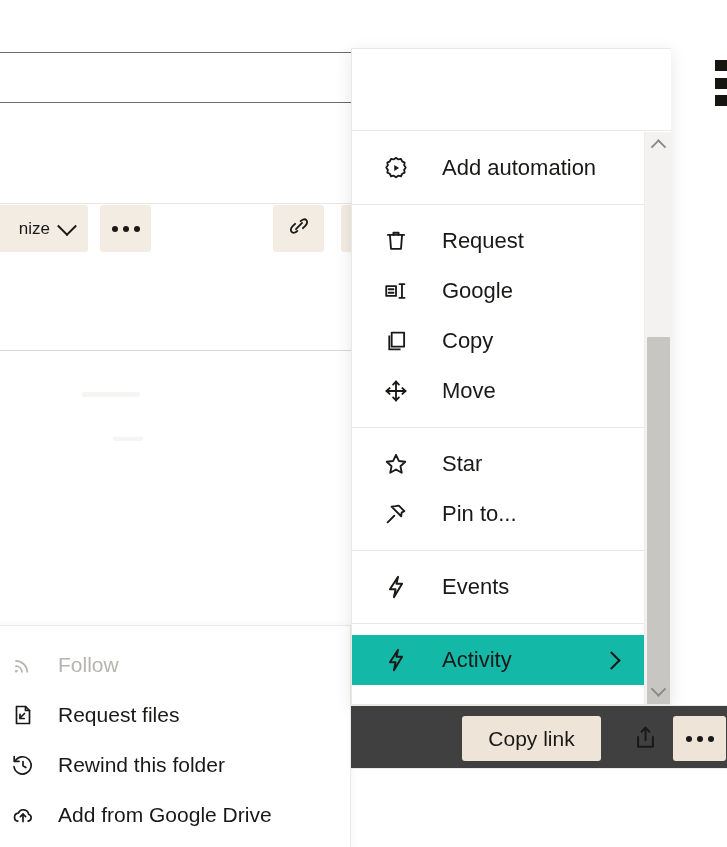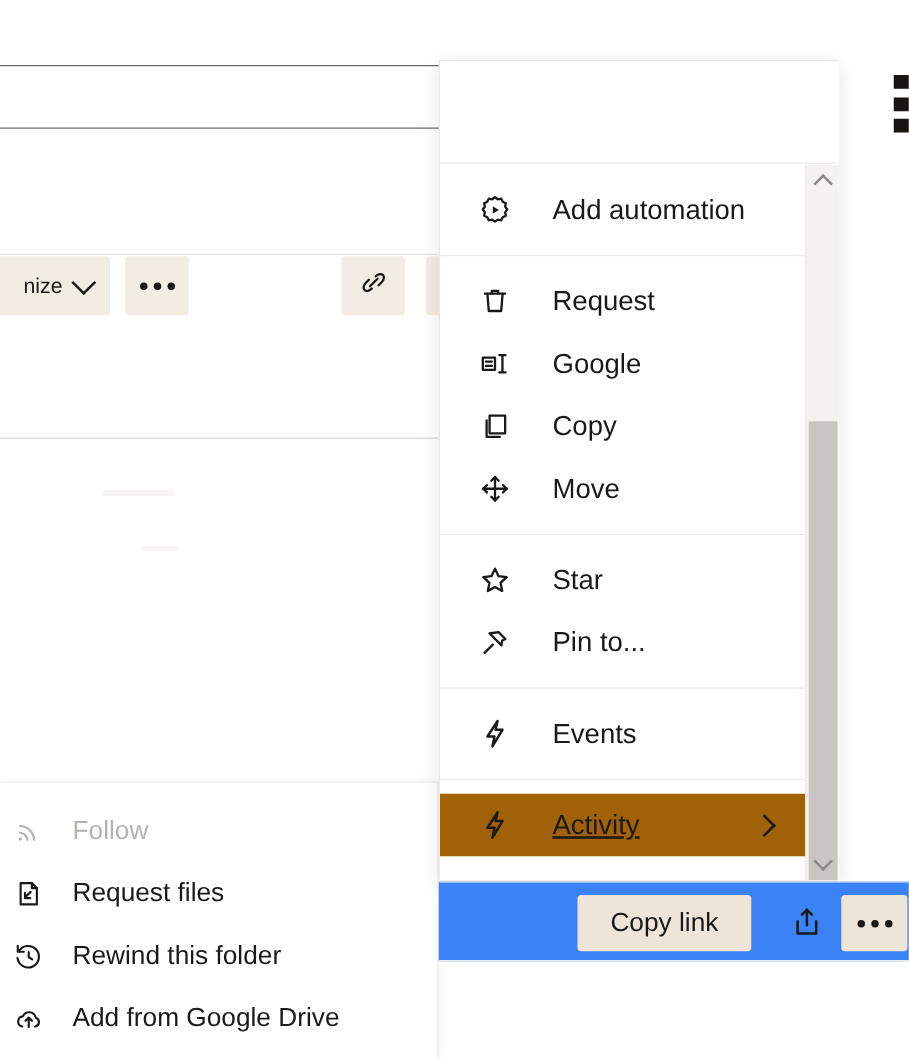--- a/index.html
+++ b/index.html
@@ -168,21 +168,21 @@
     cursor: pointer;
     position: relative;
   }
   .mi .ic {
     width: 28px; height: 28px;
     display: flex; align-items: center; justify-content: center;
     flex: 0 0 28px;
   }
   .mi .ic svg { display: block; }
   .mi .lbl { flex: 1 1 auto; }
-  .mi.active { background: #a16207; text-decoration: underline; }
+  .mi.active { background: #14b8a6; }
   .mi .chev-right {
     width: 11px; height: 11px;
     border-top: 2.4px solid #1a1918;
     border-right: 2.4px solid #1a1918;
     transform: rotate(45deg);
     margin-right: 6px;
   }
   .mdiv {
     height: 1px;
     background: #ebe9e5;
@@ -225,21 +225,21 @@
     border-radius: 1px;
   }
 
   
   #bottom-bar {
     position: absolute;
     left: 351px;
     top: 705px;
     width: 376px;
     height: 64px;
-    background: #3b82f6;
+    background: #404040;
     border-top: 1px solid #edebe7;
     border-bottom: 1px solid #edebe7;
     display: flex;
     align-items: center;
     box-sizing: border-box;
   }
   #btn-copy-link {
     position: absolute;
     left: 111px; top: 10px;
     width: 139px; height: 45px;

